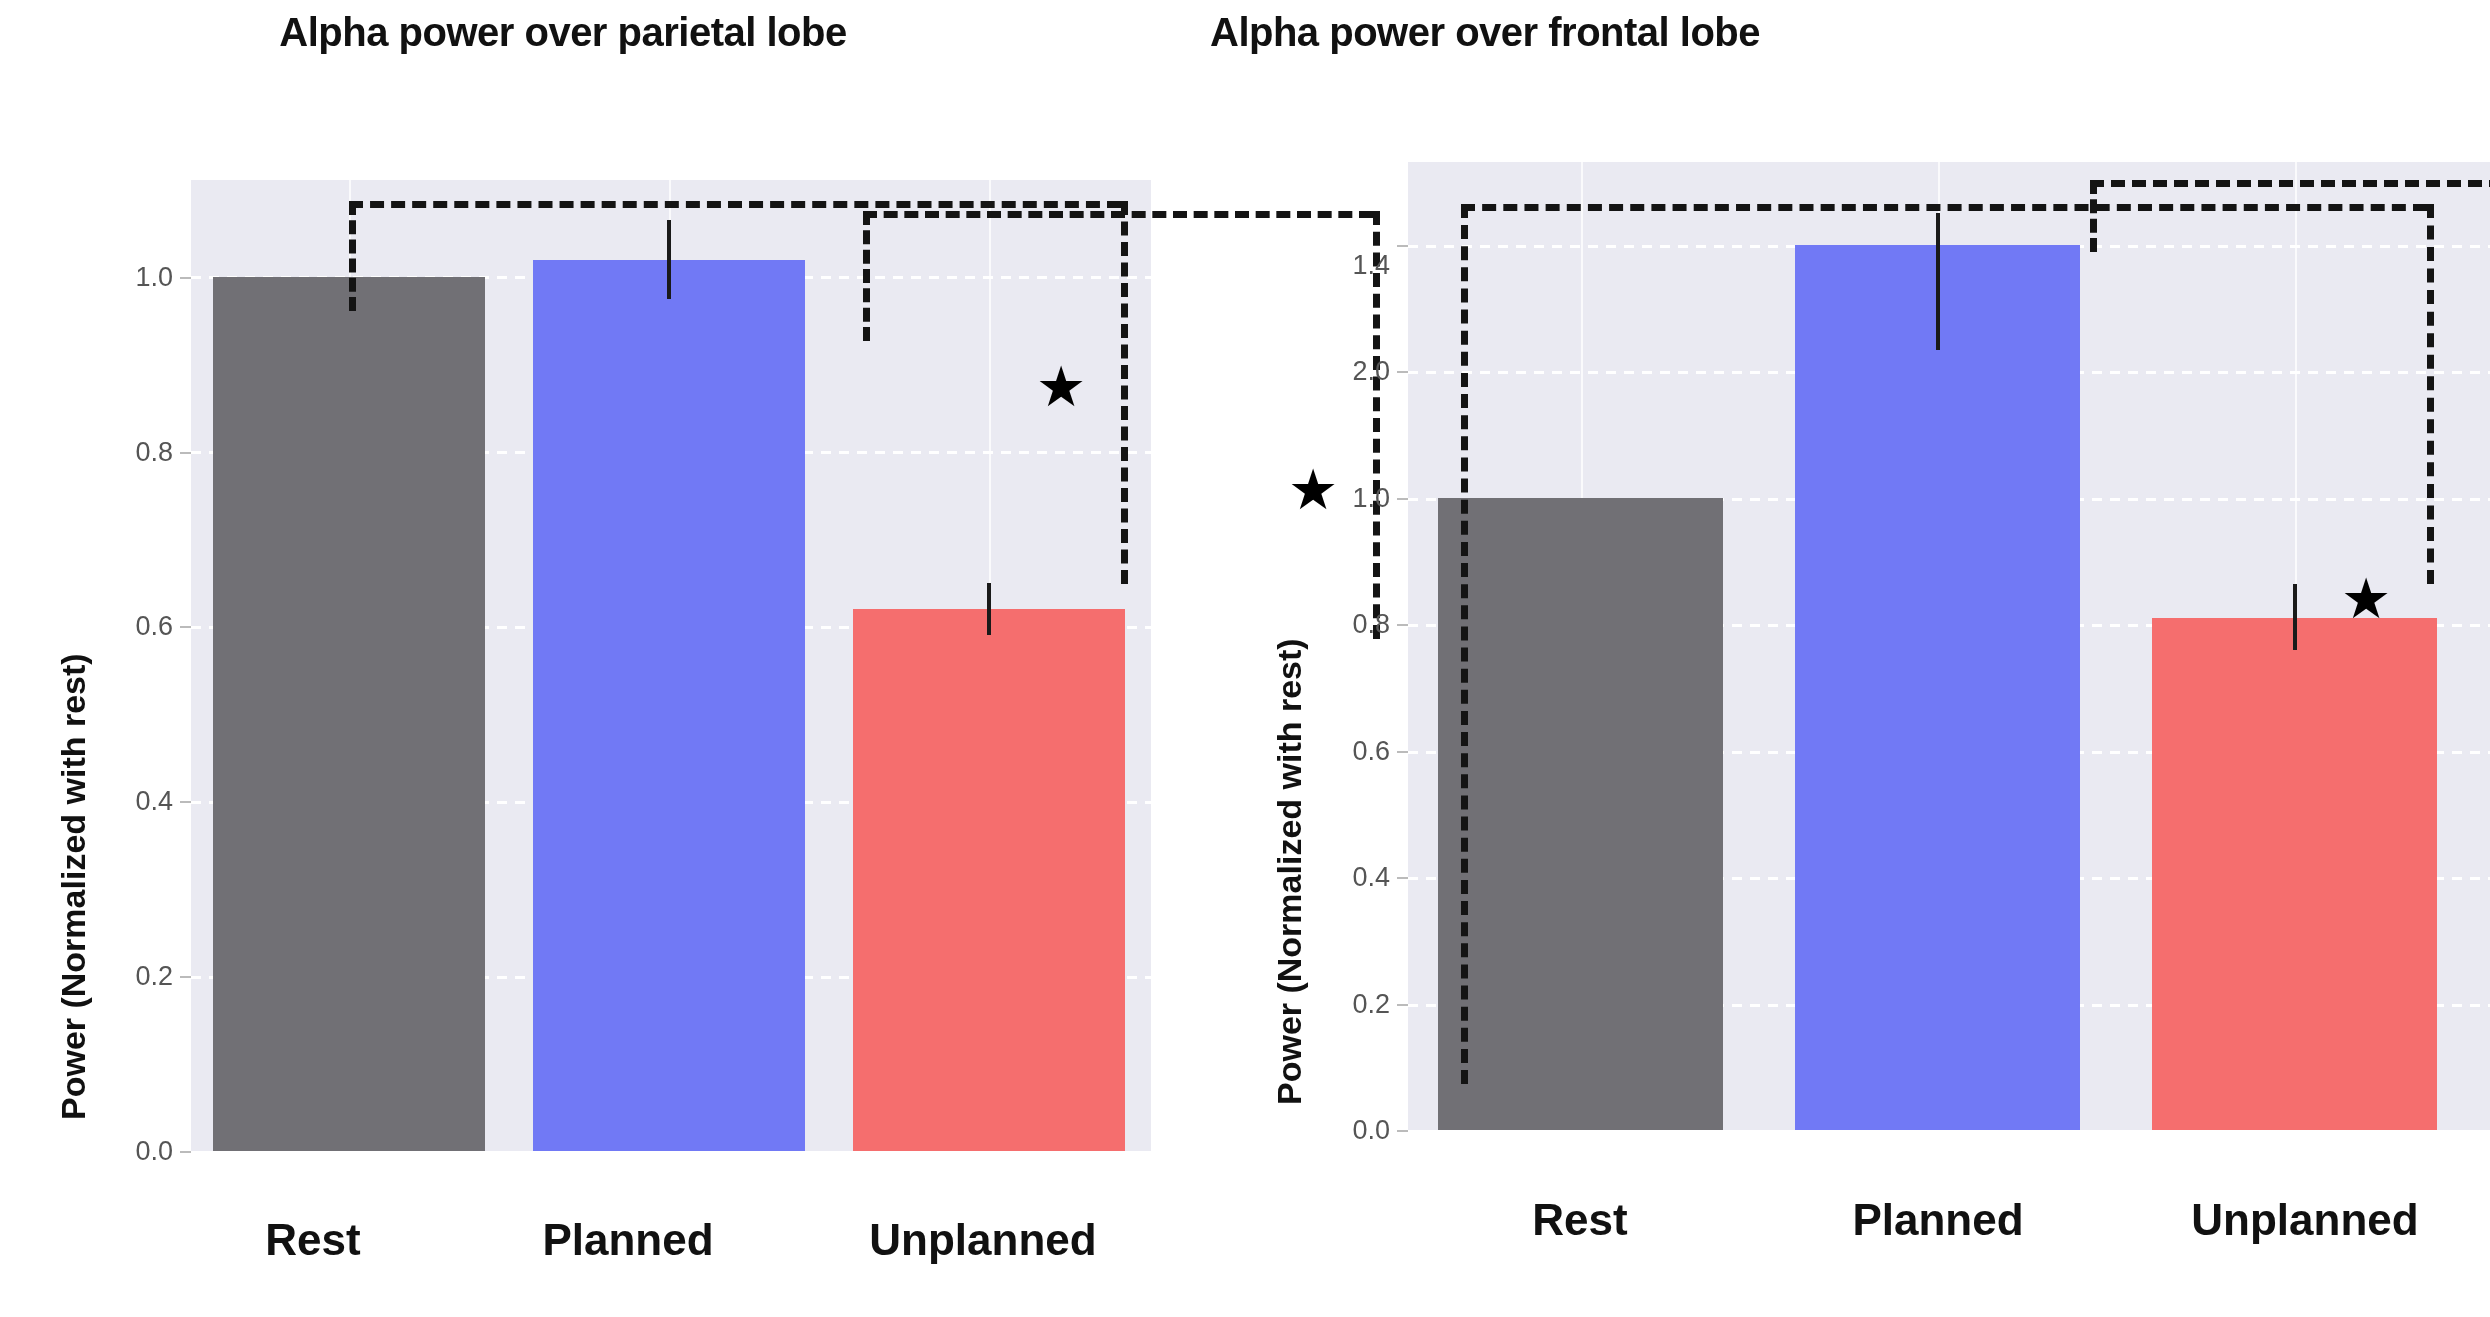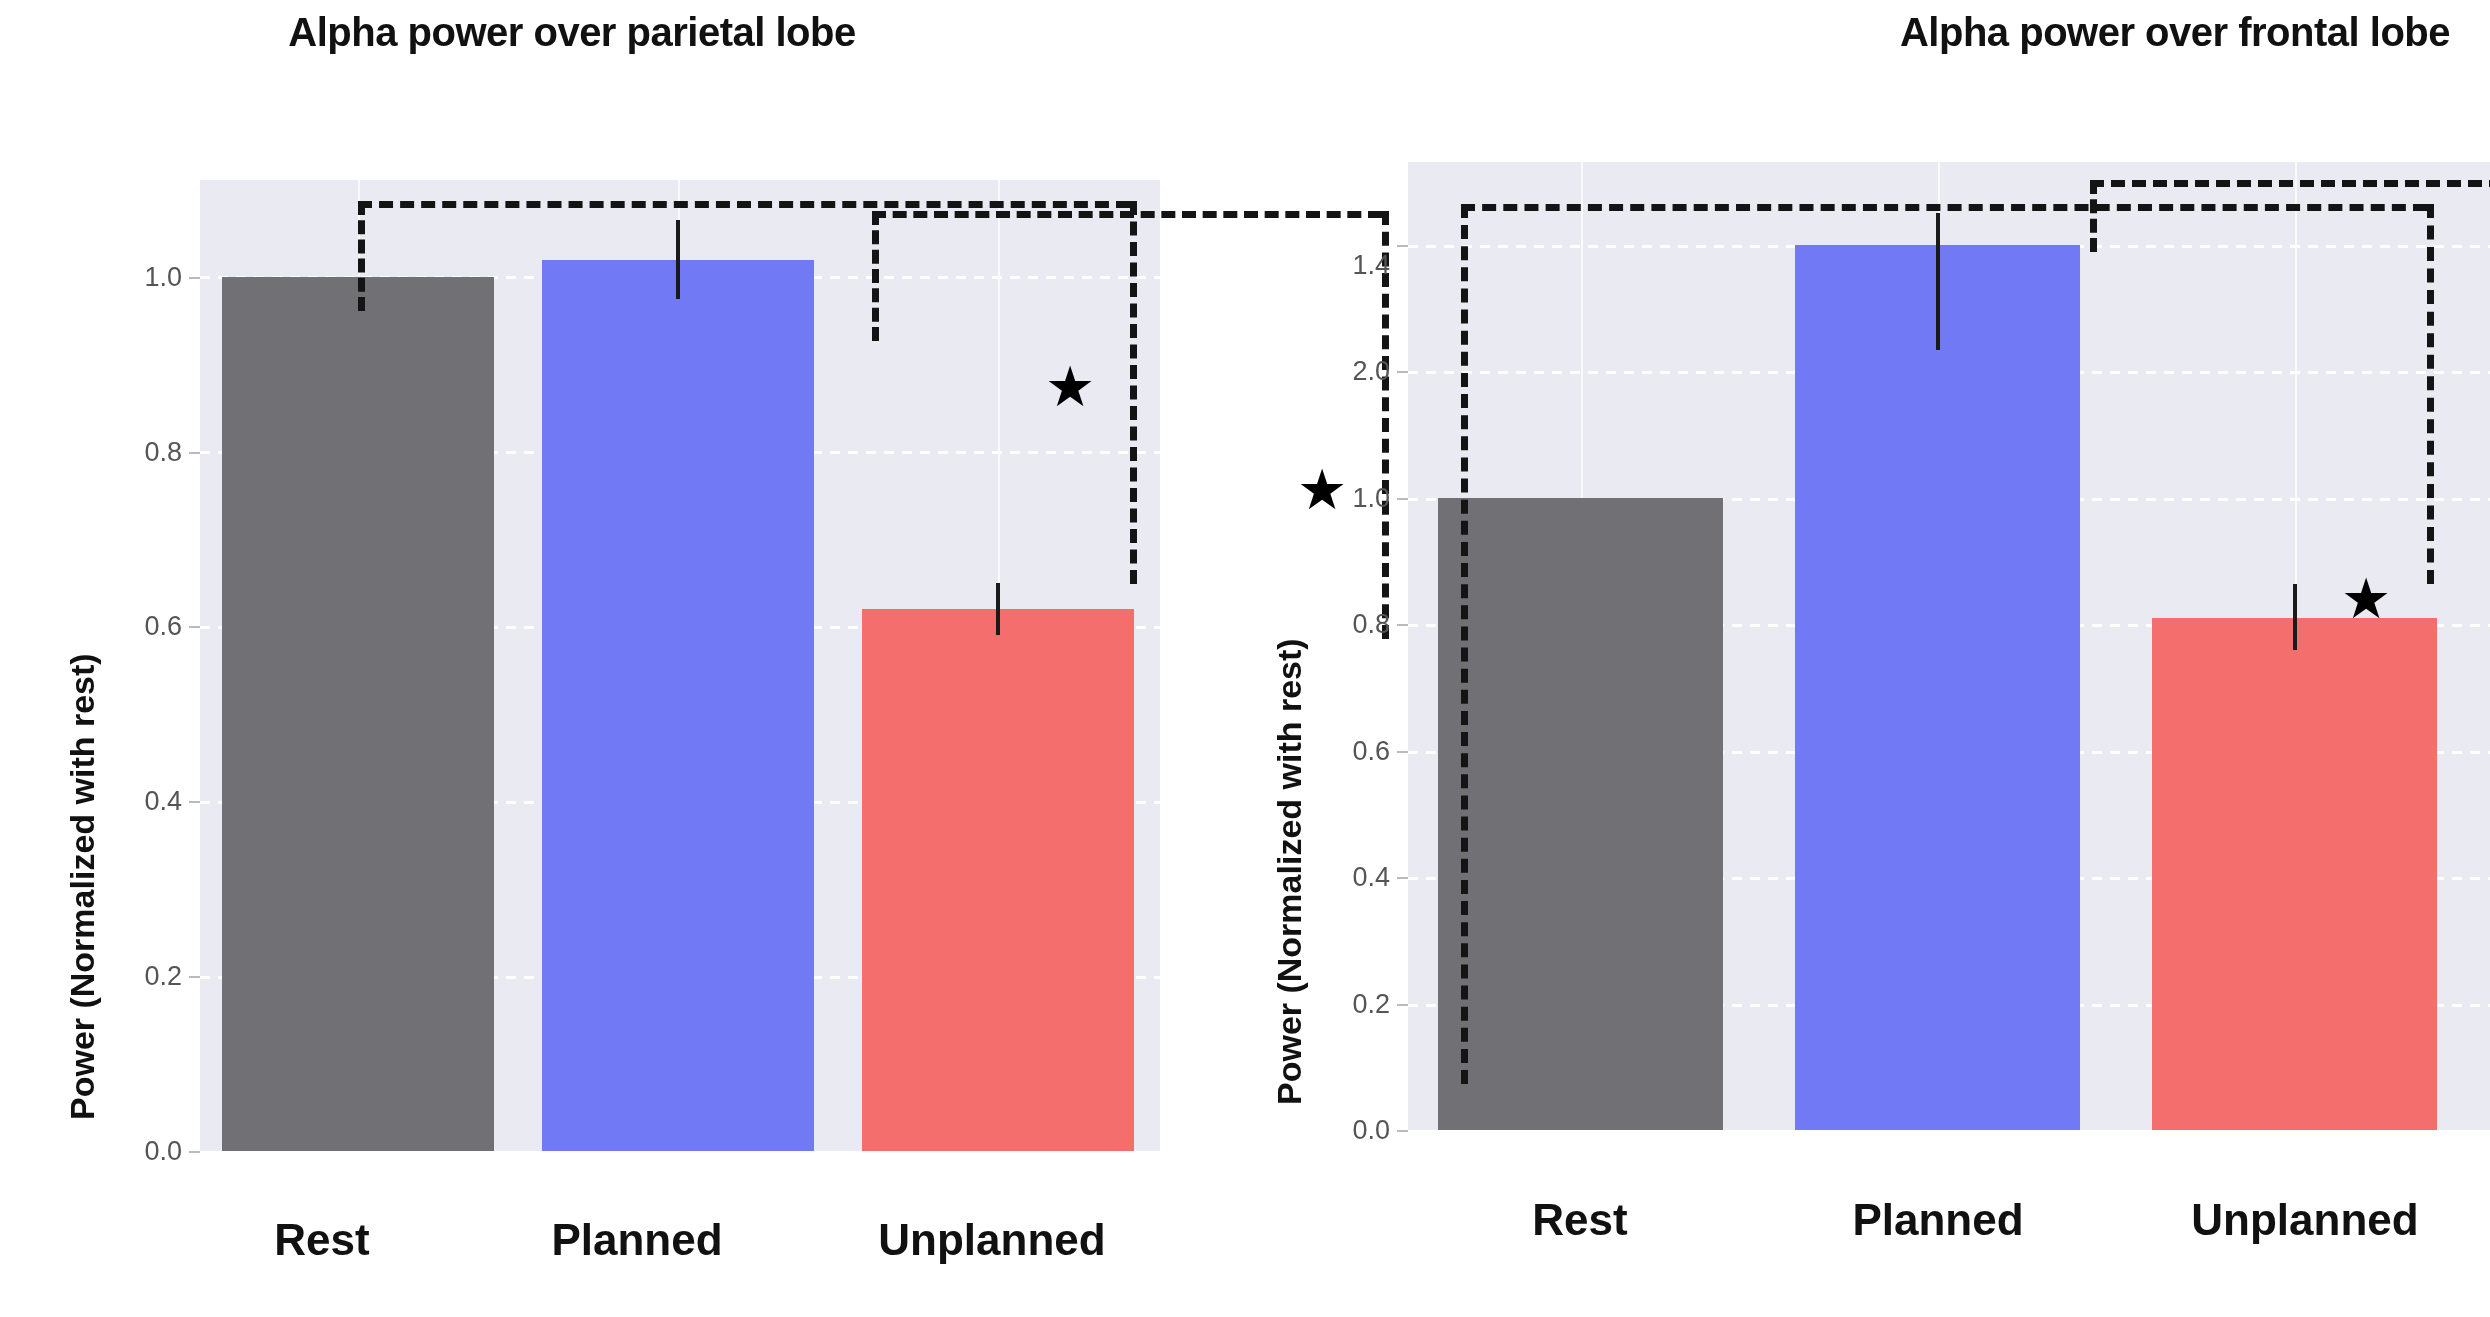--- a/index.html
+++ b/index.html
@@ -1,24 +1,24 @@
 <!DOCTYPE html>
 <html><head>
 <meta charset="utf-8">
 <style>
   html,body{margin:0;padding:0;background:#ffffff;}
   body{width:2490px;height:1317px;font-family:"Liberation Sans",sans-serif;overflow:hidden;}
   .figure{position:relative;width:2490px;height:1317px;background:#fff;}
   .panel{position:absolute;top:0;height:1317px;}
-  #panel-left{left:17px;width:1250px;}
+  #panel-left{left:8px;width:1250px;}
   #panel-right{left:1250px;width:1240px;}
 
   .panel-title{
     position:absolute;top:10px;left:0;width:100%;
-    text-align:right;font-size:40px;font-weight:bold;color:#111;
+    text-align:left;font-size:40px;font-weight:bold;color:#111;
     letter-spacing:-0.5px;
   }
   #panel-left .panel-title{padding-left:-0px;text-align:center;}
 
   .ylabel{
     position:absolute;
     font-size:34px;font-weight:bold;color:#111;
     transform-origin:left top;
     transform:rotate(-90deg);
     white-space:nowrap;

